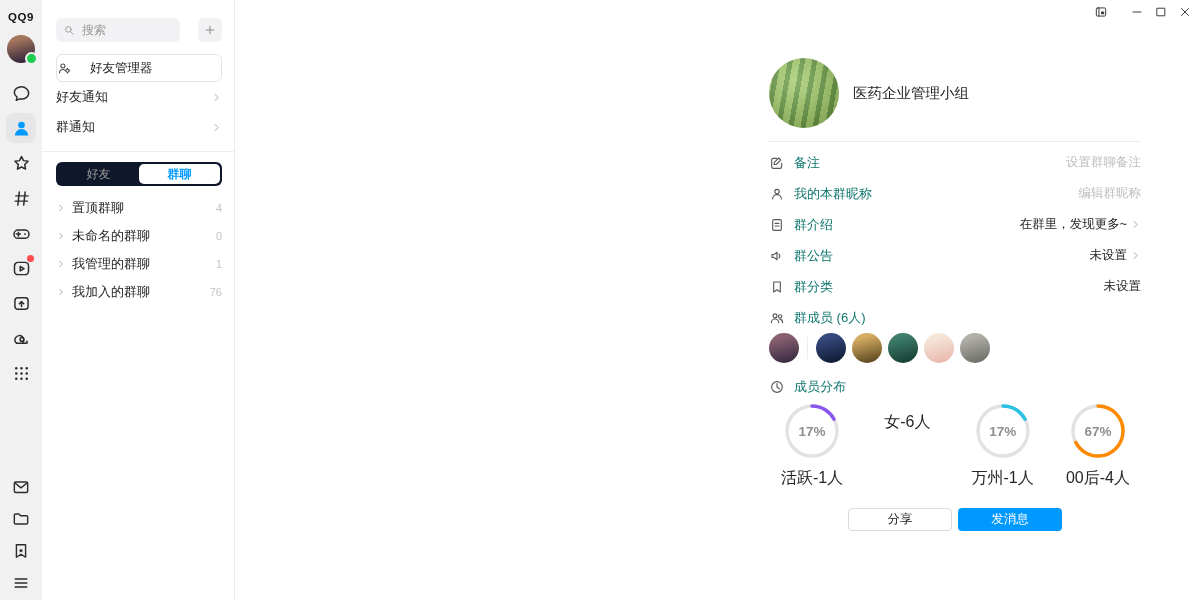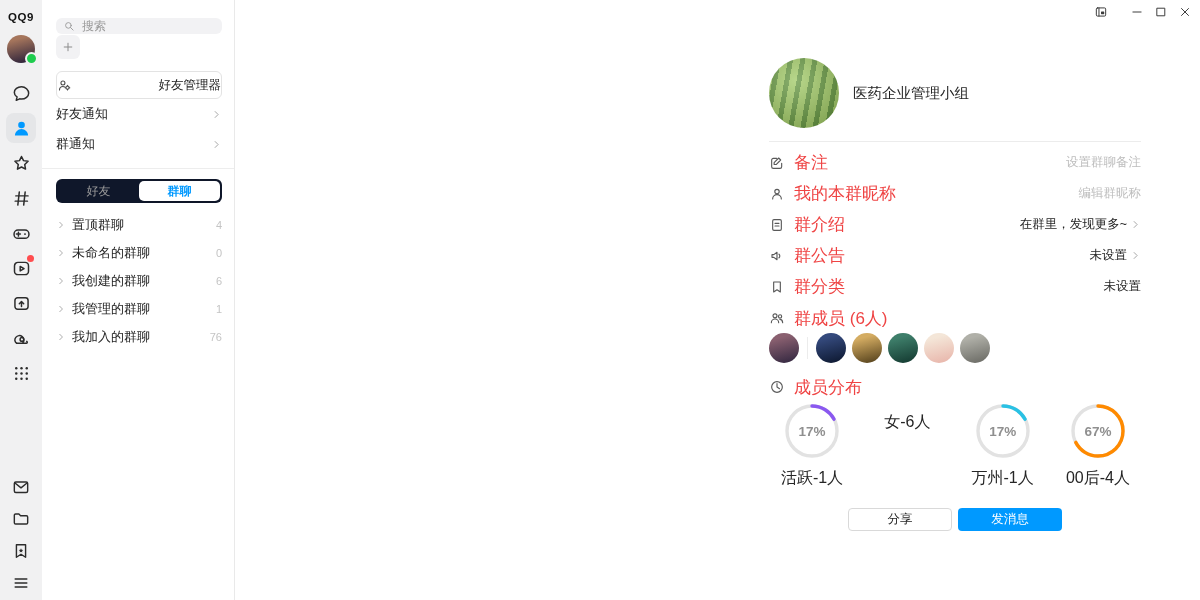--- a/index.html
+++ b/index.html
@@ -20,30 +20,30 @@
   .rail-icons{display:flex;flex-direction:column;gap:5px;margin-top:15px;}
   .rail-icon{width:30px;height:30px;border-radius:8px;display:flex;align-items:center;justify-content:center;
     color:#2c2c2c;position:relative;}
   .rail-icon.active{color:var(--accent);background:#e5e6e8;}
   .badge-dot{position:absolute;top:2px;right:2px;width:7px;height:7px;border-radius:50%;background:var(--badge,#ff4d4f);}
   .rail-bottom{margin-top:auto;display:flex;flex-direction:column;gap:2px;padding-bottom:2px;}
 
   
   .sidebar{position:absolute;left:42px;top:0;width:193px;height:600px;background:#fff;
     border-right:1px solid #e9e9e9;box-sizing:border-box;}
-  .search-row{display:flex;gap:1px;margin:18px 12px 0 14px;flex-direction:column;}
+  .search-row{display:flex;gap:18px;margin:18px 12px 0 14px;}
   .search-box{flex:1;height:24px;background:#f2f2f4;border-radius:6px;display:flex;align-items:center;
     padding:0 7px;color:#9a9a9a;gap:4px;box-sizing:border-box;}
   .search-input{border:none;outline:none;background:transparent;width:100%;font-size:12px;color:#333;
     font-family:inherit;}
   .search-input::placeholder{color:#9a9a9a;}
   .add-btn{width:24px;height:24px;background:#f2f2f4;border-radius:6px;display:flex;align-items:center;
     justify-content:center;color:#8c8c8c;cursor:pointer;flex:none;}
   .fm-btn{margin:12px 12px 0 14px;height:26px;border:1px solid #e3e3e3;border-radius:6px;background:#fff;
-    display:flex;align-items:center;justify-content:space-between;gap:24px;font-size:12.5px;color:#1f1f1f;}
+    display:flex;align-items:center;justify-content:flex-start;gap:18px;font-size:12.5px;color:#1f1f1f;}
   .fm-btn .ic{color:#4a4a4a;display:flex;}
   .notice-row{height:30px;margin:0 12px 0 14px;display:flex;align-items:center;justify-content:space-between;
     font-size:13px;color:#1f1f1f;}
   .notice-row:first-of-type{margin-top:8px;}
   .chev{color:#8c8c8c;display:flex;}
   .side-divider{height:1px;background:#ededed;margin-top:9px;}
   .tabs{margin:10px 12px 0 14px;height:24px;background:#0f172a;border-radius:6px;display:flex;padding:2px;
     box-sizing:border-box;}
   .tab{flex:1;display:flex;align-items:center;justify-content:center;font-size:12px;color:#999;
     border-radius:5px;cursor:pointer;}
@@ -60,21 +60,21 @@
   .win-btn:first-child{margin-right:12px;}
 
   .content{position:absolute;left:533px;top:0;width:372px;}
   .group-header{display:flex;align-items:center;gap:14px;margin-top:58px;}
   .group-avatar{width:70px;height:70px;border-radius:50%;flex:none;}
   .group-name{font-size:14.5px;color:#1f1f1f;}
   .hr{height:1px;background:#ececec;margin-top:13px;}
   .fields{margin-top:5px;}
   .f-row{height:31px;display:flex;align-items:center;}
   .f-icon{color:#595959;display:flex;width:16px;flex:none;}
-  .f-label{margin-left:9px;font-size:17px;color:#ef4444;}
+  .f-label{margin-left:9px;font-size:13px;color:#0f766e;}
   .f-value{margin-left:auto;font-size:12.5px;color:#262626;}
   .f-value.ph{color:#bdbdbd;}
   .f-chev{color:#8c8c8c;display:flex;margin-left:3px;}
 
   .sec-label{display:flex;align-items:center;margin-top:6px;height:20px;}
   .sec-label .f-label{margin-left:9px;}
   .member-avatars{display:flex;align-items:center;gap:6px;margin-top:5px;height:30px;}
   .m-av{width:30px;height:30px;border-radius:50%;flex:none;}
   .av-divider{width:1px;height:22px;background:#ececec;margin:0 2px;}
 
@@ -267,29 +267,20 @@
         </span>
         <span>未命名的群聊</span>
         <span class="g-count">0</span>
       </div>
       <div class="group-row">
         <span class="caret">
           <svg viewBox="0 0 24 24" width="10" height="10" fill="none" stroke="currentColor" stroke-width="1.7" stroke-linecap="round" stroke-linejoin="round">
             <path d="M9 5.5l6.5 6.5L9 18.5"></path>
           </svg>
         </span>
-        <span>我创建的群聊</span>
-        <span class="g-count">6</span>
-      </div>
-      <div class="group-row">
-        <span class="caret">
-          <svg viewBox="0 0 24 24" width="10" height="10" fill="none" stroke="currentColor" stroke-width="1.7" stroke-linecap="round" stroke-linejoin="round">
-            <path d="M9 5.5l6.5 6.5L9 18.5"></path>
-          </svg>
-        </span>
         <span>我管理的群聊</span>
         <span class="g-count">1</span>
       </div>
       <div class="group-row">
         <span class="caret">
           <svg viewBox="0 0 24 24" width="10" height="10" fill="none" stroke="currentColor" stroke-width="1.7" stroke-linecap="round" stroke-linejoin="round">
             <path d="M9 5.5l6.5 6.5L9 18.5"></path>
           </svg>
         </span>
         <span>我加入的群聊</span>

